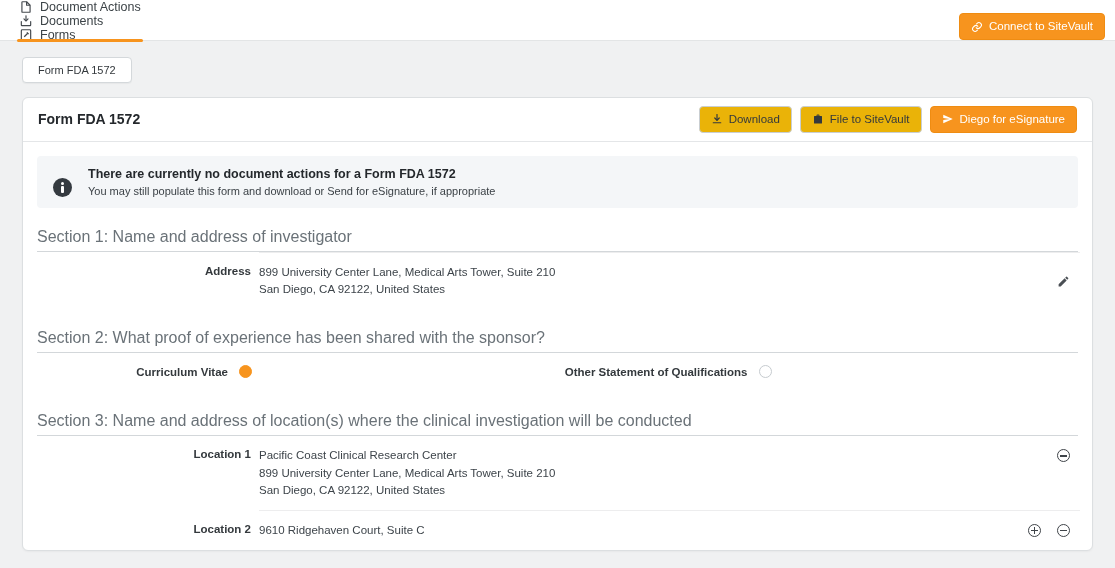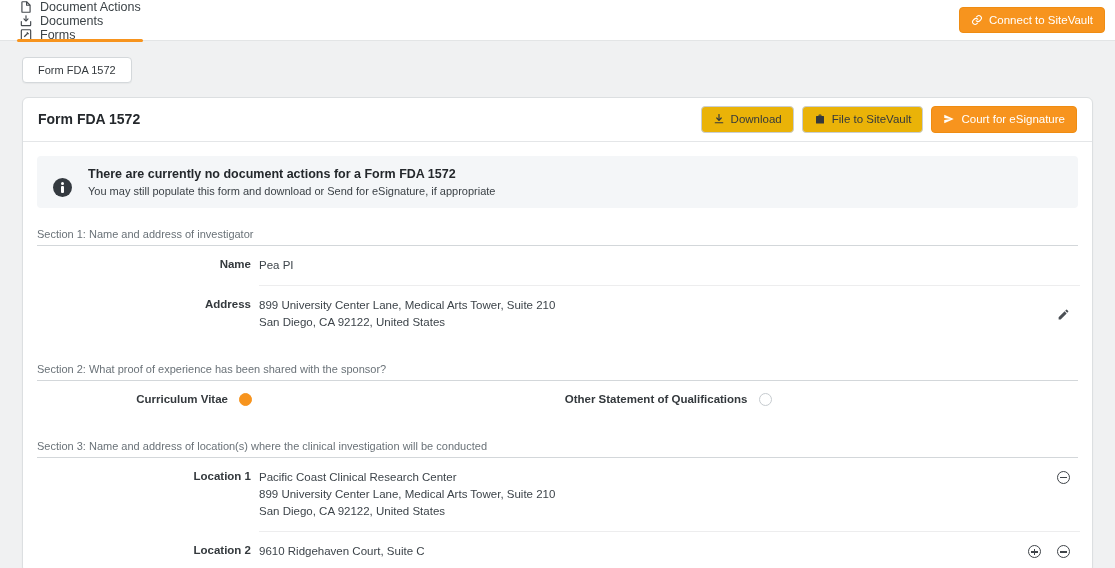--- a/index.html
+++ b/index.html
@@ -26,21 +26,21 @@
   .tabs{display:flex;flex-direction:column;}
   .tab{
     display:flex;align-items:center;gap:7px;padding:0 13px;
     font-size:12.5px;color:#3c4347;position:relative;cursor:pointer;
   }
   .tab .ticon{display:flex;color:#44494e;}
   .tab.active::after{
     content:"";position:absolute;left:11px;right:11px;bottom:0;height:3px;
     background:var(--accent);border-radius:2px;
   }
-  .topbar-right{display:flex;align-items:center;border-radius:18px;}
+  .topbar-right{display:flex;align-items:flex-end;border-radius:18px;}
   
   .btn{
     display:inline-flex;align-items:center;gap:6px;border-radius:4px;
     font-size:11.5px;padding:5px 11px;border:1px solid transparent;
     cursor:pointer;font-family:inherit;line-height:1.3;white-space:nowrap;
   }
   .btn-orange{background:var(--accent);border-color:var(--accent-dark);color:#fff;}
   .btn-outline{background:#eab308;border-color:#c9ced2;color:#34393d;}
   .btn svg{flex:none;}
   
@@ -77,21 +77,21 @@
   }
   .info-icon::after{
     content:"";position:absolute;left:8px;top:8.5px;width:3px;height:7px;
     background:#fff;border-radius:1px;
   }
   .alert-title{font-size:12.5px;font-weight:bold;color:#24282c;margin-bottom:4px;}
   .alert-sub{font-size:11px;color:#3c4247;}
   
   .section-title{
     margin:20px 2px 0;padding-bottom:5px;border-bottom:1px solid #d3d7da;
-    font-size:11px;color:var(--muted);
+    font-size:16px;color:var(--muted);
   }
   .row{
     display:grid;grid-template-columns:214px 1fr 74px;column-gap:8px;
     padding:11px 0;margin:0 2px;align-items:flex-start;
   }
   .row-label{font-size:11.5px;font-weight:bold;color:#34393d;text-align:right;padding-top:1px;}
   .row-value{font-size:11.5px;color:#3d444a;line-height:1.5;}
   .row-icons{display:flex;gap:16px;justify-content:flex-end;padding-right:8px;padding-top:2px;}
   .row-icons.center{align-self:center;padding-top:0;}
   .divider{border-top:1px solid #ededee;margin-left:224px;}
@@ -197,43 +197,36 @@
             </svg>
         </span>
         <span>File to SiteVault</span>
       </button>
       <button class="btn btn-orange">
         <span style="display:inline-flex;">
           <svg width="12" height="12" viewBox="0 0 24 24" fill="#fff">
               <path d="M2.5 20.5l19-8.5-19-8.5v6.5l13 2-13 2z"></path>
             </svg>
         </span>
-        <span>Court for eSignature</span>
+        <span>Diego for eSignature</span>
       </button>
     </div>
   </div>
 
   <div class="card-body">
 
     <div class="alert">
       <span class="info-icon"></span>
       <div>
         <div class="alert-title">There are currently no document actions for a Form FDA 1572</div>
         <div class="alert-sub">You may still populate this form and download or Send for eSignature, if appropriate</div>
       </div>
     </div>
 
     <div class="section-title">Section 1: Name and address of investigator</div>
-    <div class="row">
-      <div class="row-label">Name</div>
-      <div class="row-value">
-        <div>Pea PI</div>
-      </div>
-      <div class="row-icons"></div>
-    </div>
     <div class="divider"></div>
     <div class="row">
       <div class="row-label">Address</div>
       <div class="row-value">
         <div>899 University Center Lane, Medical Arts Tower, Suite 210</div>
         <div>San Diego, CA 92122, United States</div>
       </div>
       <div class="row-icons center">
         <span class="edit-icon">
           <svg width="13" height="13" viewBox="0 0 24 24" fill="currentColor">

